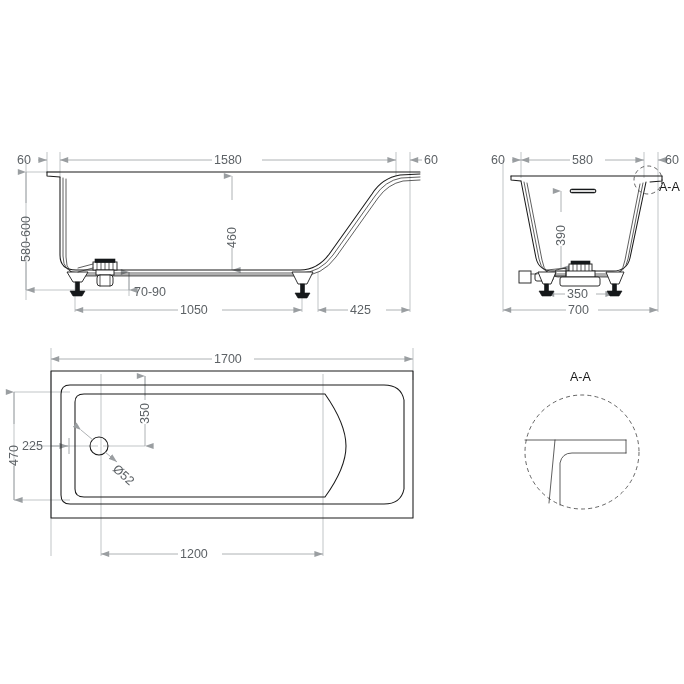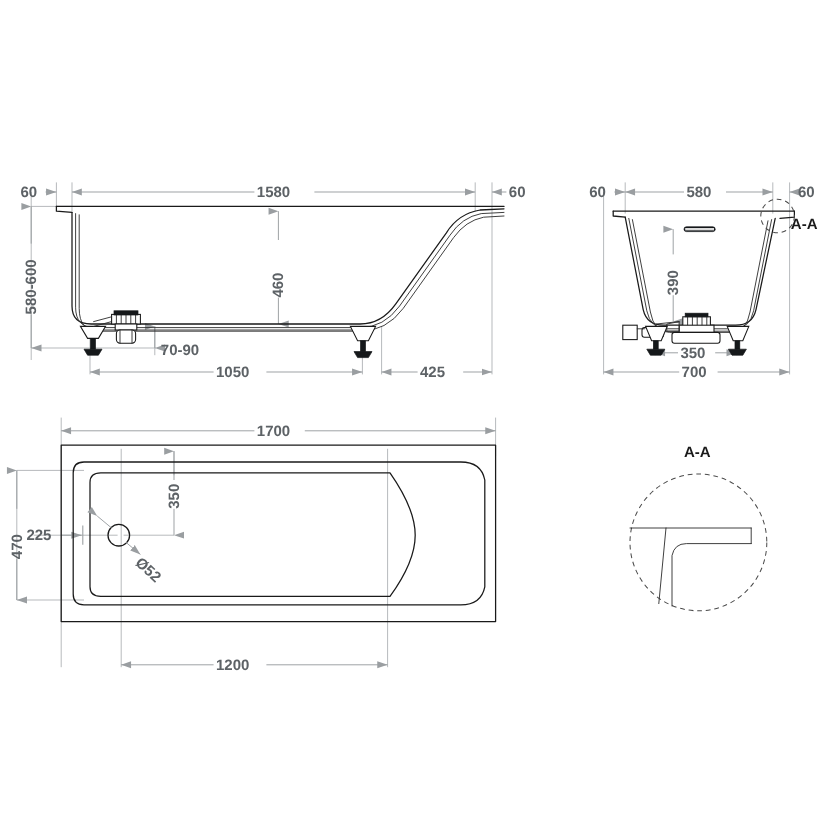--- a/index.html
+++ b/index.html
@@ -11,21 +11,20 @@
     width: 684px;
     height: 684px;
     font-family: "Liberation Sans", sans-serif;
     overflow: hidden;
   }
   #sheet {
     position: relative;
     width: 684px;
     height: 684px;
     background: #ffffff;
-    font-weight: bold;
   }
   #drawing {
     position: absolute;
     left: 0;
     top: 0;
   }
   text {
     font-family: "Liberation Sans", sans-serif;
     fill: #5a5f63;
   }

